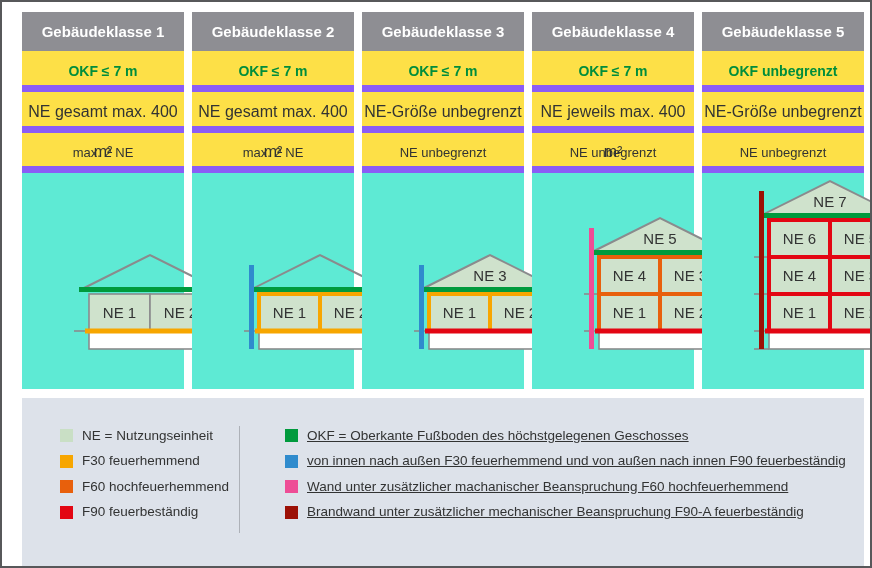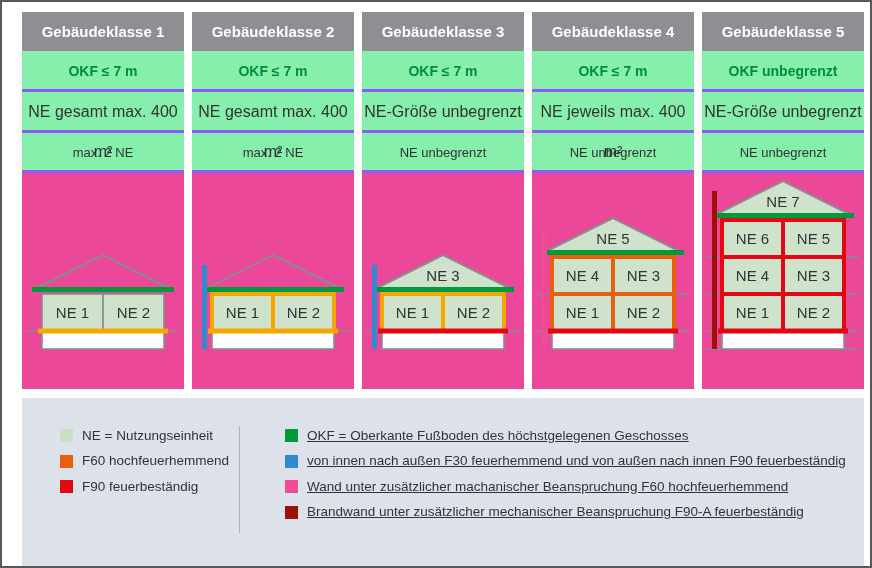--- a/index.html
+++ b/index.html
@@ -12,27 +12,27 @@
   .columns{
     position:absolute;left:20px;top:10px;width:842px;
     display:flex;justify-content:space-between;
   }
   .col{width:162px;}
   .col-header{
     height:39px;background:#8e8e93;color:#ffffff;
     font-weight:bold;font-size:15px;line-height:39px;text-align:center;
   }
   .row{
-    background:#86efac;text-align:center;
-    border-bottom:3px solid #8b5cf6;
+    background:#fde047;text-align:center;
+    border-bottom:7px solid #8b5cf6;
   }
   .row-okf{height:41px;line-height:40px;font-weight:bold;font-size:14px;color:#008d3c;}
   .row-size{height:41px;line-height:40px;font-size:16px;}
   .row-count{height:40px;line-height:39px;font-size:13px;}
-  .diagram{height:216px;background:#ec4899;border-bottom:none;}
+  .diagram{height:216px;background:#5eead4;border-bottom:none;padding-left:47px;}
   .diagram svg{display:block;}
   .legend-panel{
     position:absolute;left:20px;top:396px;width:842px;height:200px;
     background:#dde2ea;
   }
   .legend-divider{
     position:absolute;left:217px;top:28px;width:1px;height:107px;background:#adb1b8;
   }
   .legend-col{position:absolute;top:31px;}
   .legend-col-left{left:38px;width:170px;}
@@ -183,20 +183,24 @@
   </div>
 
   <div class="legend-panel">
     <div class="legend-divider"></div>
     <div class="legend-col legend-col-left" id="legend-left">
         <div class="legend-item">
           <span class="legend-swatch" style="background: rgb(201, 223, 197);"></span>
           <span class="legend-label">NE = Nutzungseinheit</span>
         </div>
         <div class="legend-item">
+          <span class="legend-swatch" style="background: rgb(247, 166, 0);"></span>
+          <span class="legend-label">F30 feuerhemmend</span>
+        </div>
+        <div class="legend-item">
           <span class="legend-swatch" style="background: rgb(232, 96, 12);"></span>
           <span class="legend-label">F60 hochfeuerhemmend</span>
         </div>
         <div class="legend-item">
           <span class="legend-swatch" style="background: rgb(227, 6, 19);"></span>
           <span class="legend-label">F90 feuerbeständig</span>
         </div>
       </div>
     <div class="legend-col legend-col-right" id="legend-right">
         <div class="legend-item">

